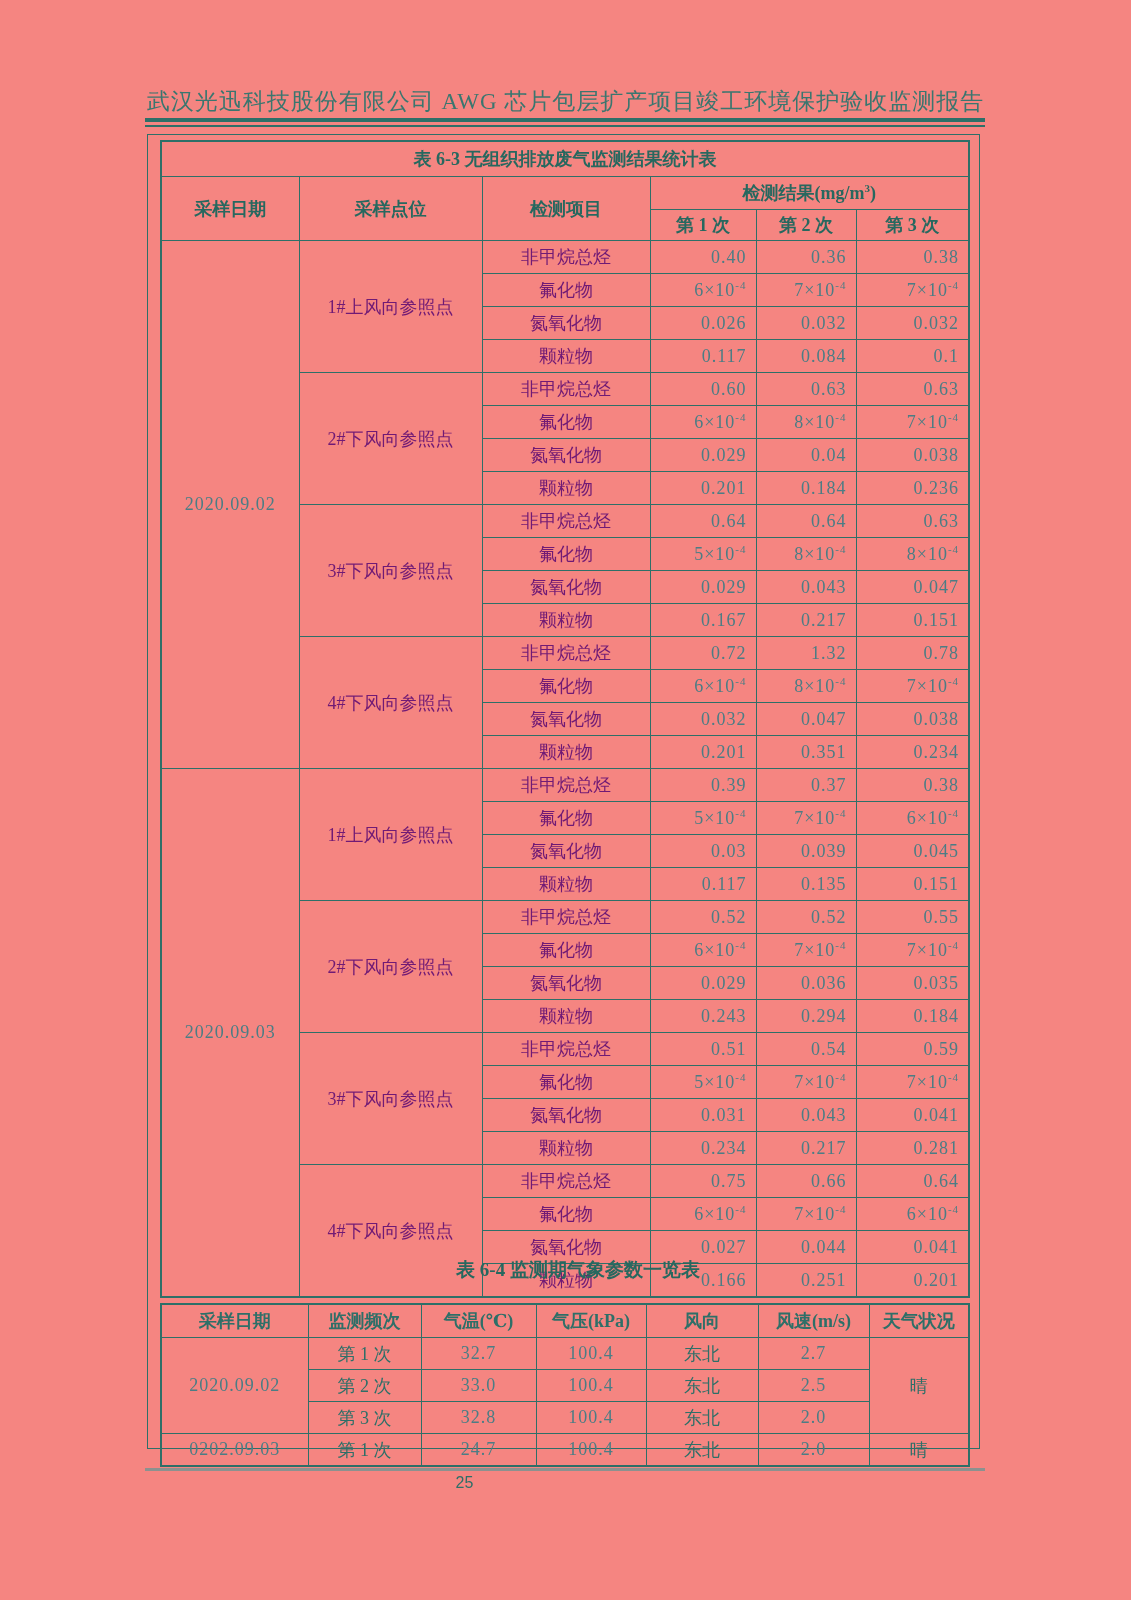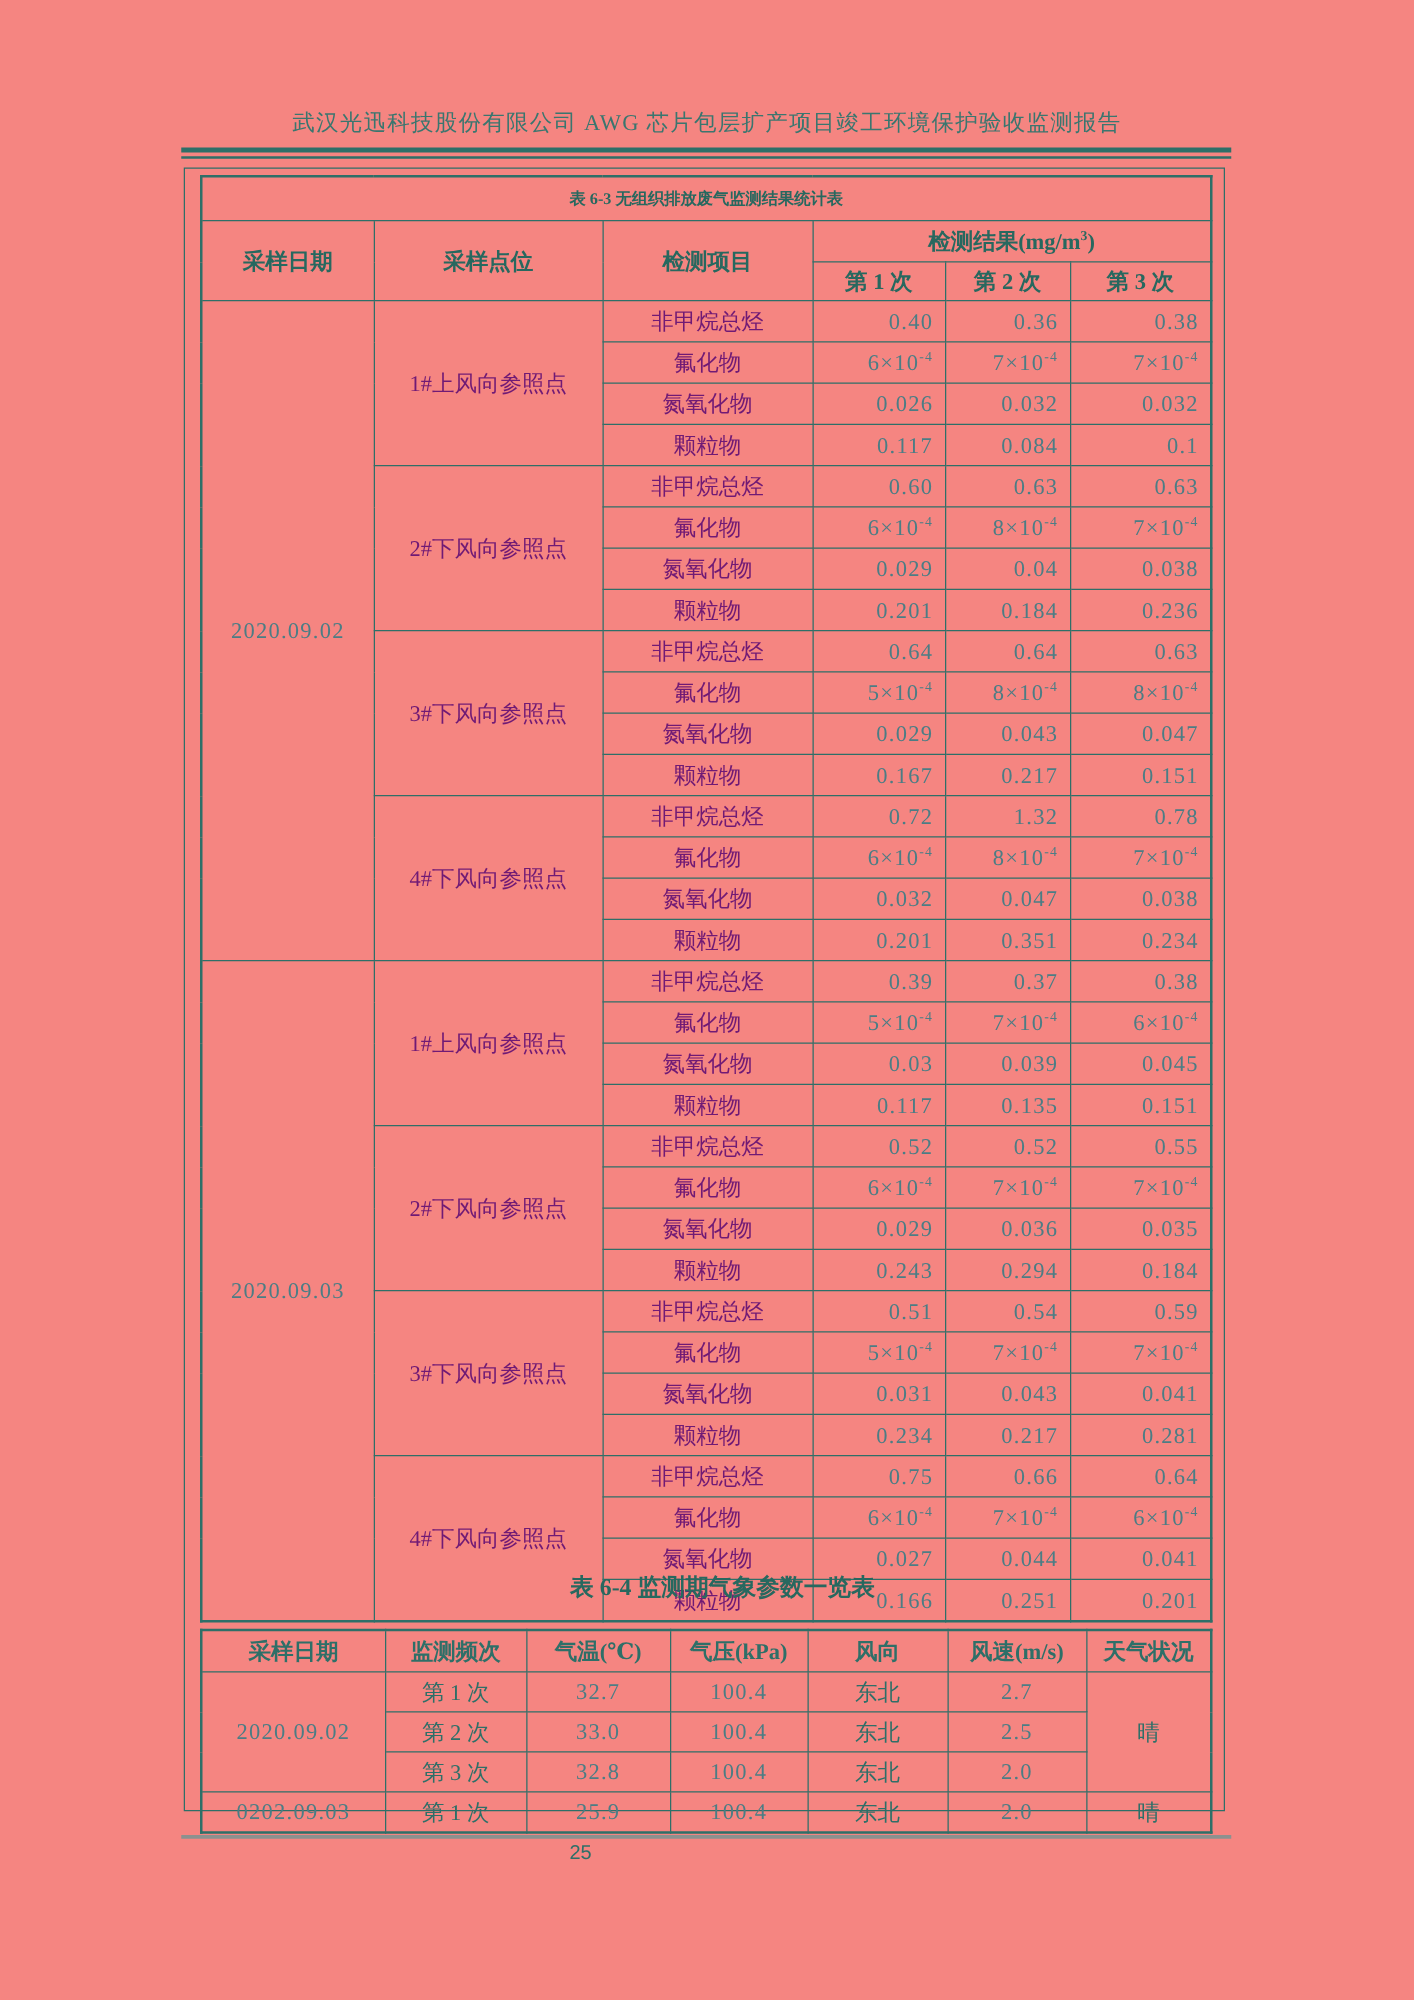--- a/index.html
+++ b/index.html
@@ -4,35 +4,35 @@
 <style>
   html,body{margin:0;padding:0;}
   body{
     width:1131px;height:1600px;position:relative;
     background:#f58581;
     font-family:"Liberation Serif","DejaVu Serif",serif;
     color:#2e6f68;
   }
   .doc-header{
     position:absolute;top:86px;left:0;width:1131px;
-    text-align:center;font-size:18px;letter-spacing:1px;color:#3a766f;
+    text-align:center;font-size:23px;letter-spacing:1px;color:#3a766f;
   }
   .rule{position:absolute;left:145px;width:840px;background:#2e6f68;}
   .rule-thick{top:118px;height:4px;}
   .rule-thin{top:125px;height:2px;}
   .frame{
     position:absolute;left:147px;top:134px;width:833px;height:1315px;
     border:1px solid #2e6f68;box-sizing:border-box;
   }
   table{border-collapse:collapse;table-layout:fixed;}
   td,th{border:1px solid #2e6f68;overflow:hidden;white-space:nowrap;}
   .t63{position:absolute;left:12px;top:5px;width:808px;border:2px solid #2e6f68;}
   .t64{position:absolute;left:12px;top:1168px;width:808px;border:2px solid #2e6f68;}
   .tbl-title-row td{
-    height:32px;font-weight:bold;font-size:13px;text-align:center;color:#27685f;
+    height:32px;font-weight:bold;font-size:18px;text-align:center;color:#27685f;
   }
   .hdr td{font-weight:bold;font-size:18px;text-align:center;color:#27685f;}
   .hr1 td{height:30px;}
   .hr2 td{height:28px;}
   .t63 td.cn{font-size:18px;text-align:center;color:#701a75;height:30px;}
   .t63 td.num{
     font-size:18px;text-align:right;padding-right:9px;color:#4b7d85;
     height:30px;letter-spacing:1px;
   }
   .t63 td.date{font-size:18px;text-align:center;color:#4b7d85;letter-spacing:1px;}
@@ -336,21 +336,21 @@
         <tr>
           <td class="cn">第 3 次</td>
           <td class="num">32.8</td>
           <td class="num">100.4</td>
           <td class="cn">东北</td>
           <td class="num">2.0</td>
         </tr>
         <tr>
           <td class="num" rowspan="1">0202.09.03</td>
           <td class="cn">第 1 次</td>
-          <td class="num">25.9</td>
+          <td class="num">24.7</td>
           <td class="num">100.4</td>
           <td class="cn">东北</td>
           <td class="num">2.0</td>
           <td class="cn" rowspan="1">晴</td>
         </tr>
       </tbody>
   </table>
 
 </div>
 

